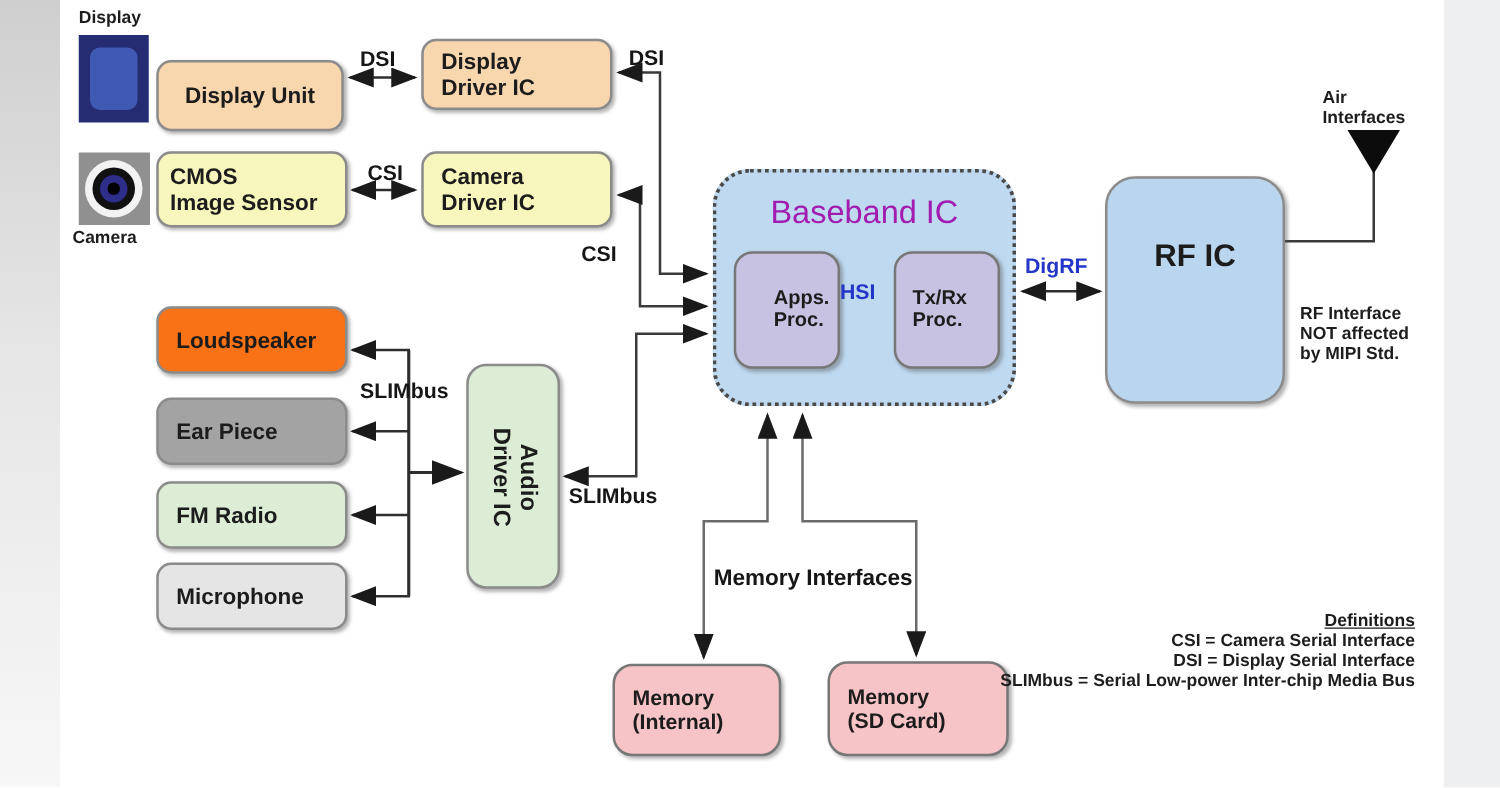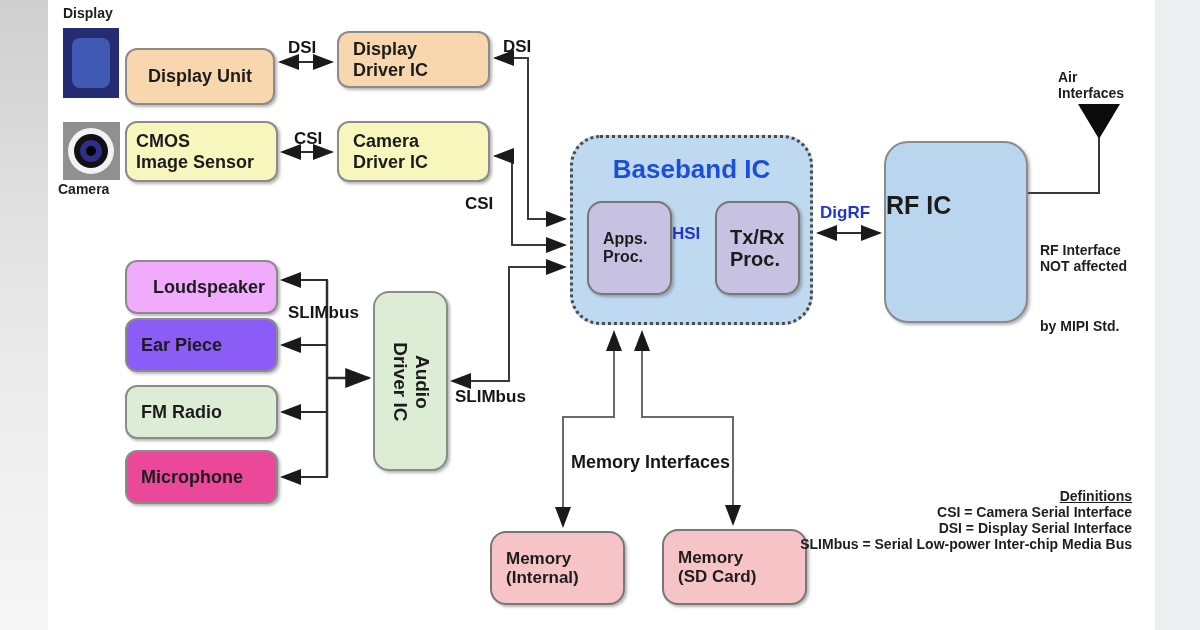--- a/index.html
+++ b/index.html
@@ -88,54 +88,54 @@
   </div>
   <div class="box" style="left: 125px; top: 121px; width: 153px; height: 61px; padding-left: 9px; font-size: 18px; background-color: rgb(247, 247, 189);">
     <span class="l">CMOS</span>
     <span class="l">Image Sensor</span>
   </div>
   <div class="box" style="left: 337px; top: 121px; width: 153px; height: 61px; padding-left: 14px; background-color: rgb(247, 247, 189);">
     <span class="l">Camera</span>
     <span class="l">Driver IC</span>
   </div>
 
-  <div class="box" style="left: 125px; top: 260px; width: 153px; height: 54px; padding-left: 26px; background-color: #f0abfc;">
+  <div class="box" style="left: 125px; top: 245px; width: 153px; height: 54px; padding-left: 14px; background-color: #f97316;">
     <span class="l">Loudspeaker</span>
   </div>
-  <div class="box" style="left: 125px; top: 318px; width: 153px; height: 54px; padding-left: 14px; background-color: #8b5cf6;">
+  <div class="box" style="left: 125px; top: 318px; width: 153px; height: 54px; padding-left: 14px; background-color: #a3a3a3;">
     <span class="l">Ear Piece</span>
   </div>
   <div class="box" style="left: 125px; top: 385px; width: 153px; height: 54px; padding-left: 14px; background-color: rgb(220, 236, 213);">
     <span class="l">FM Radio</span>
   </div>
-  <div class="box" style="left: 125px; top: 450px; width: 153px; height: 54px; padding-left: 14px; background-color: #ec4899;">
+  <div class="box" style="left: 125px; top: 450px; width: 153px; height: 54px; padding-left: 14px; background-color: #e5e5e5;">
     <span class="l">Microphone</span>
   </div>
 
   <div class="box" style="left: 373px; top: 291px; width: 75px; height: 180px; border-radius: 16px; background-color: rgb(220, 236, 213);">
     <div class="v-wrap" style="left:-54px;top:67px;width:180px;font-size:19px;line-height:1.15;">
       <span class="l">Audio</span>
       <span class="l">Driver IC</span>
     </div>
   </div>
 
   <div style="position: absolute; left: 570px; top: 135px; width: 243px; height: 190px; border: 3px dotted rgb(74, 74, 74); border-radius: 30px; box-sizing: border-box; background-color: rgb(190, 217, 240);">
-    <div style="position:absolute;left:0;right:0;top:16px;text-align:center;font-weight:bold;font-size:26px;color:#1d4ed8;">Baseband IC</div>
+    <div style="position:absolute;left:0;right:0;top:16px;text-align:center;font-weight:normal;font-size:26px;color:#a21caf;">Baseband IC</div>
   </div>
-  <div class="box" style="left: 587px; top: 201px; width: 85px; height: 94px; border-radius: 15px; border-color: rgb(119, 119, 119); font-size: 16px; padding-left: 14px; background-color: rgb(200, 194, 226);">
+  <div class="box" style="left: 587px; top: 201px; width: 85px; height: 94px; border-radius: 15px; border-color: rgb(119, 119, 119); font-size: 16px; padding-left: 30px; background-color: rgb(200, 194, 226);">
     <span class="l">Apps.</span>
     <span class="l">Proc.</span>
   </div>
-  <div class="box" style="left: 715px; top: 201px; width: 85px; height: 94px; border-radius: 15px; border-color: rgb(119, 119, 119); font-size: 20px; padding-left: 13px; background-color: rgb(200, 194, 226);">
+  <div class="box" style="left: 715px; top: 201px; width: 85px; height: 94px; border-radius: 15px; border-color: rgb(119, 119, 119); font-size: 16px; padding-left: 13px; background-color: rgb(200, 194, 226);">
     <span class="l">Tx/Rx</span>
     <span class="l">Proc.</span>
   </div>
 
   <div class="box" style="left: 884px; top: 141px; width: 144px; height: 182px; border-radius: 24px; justify-content: flex-start; background-color: rgb(185, 214, 238);">
-    <span style="margin-top:48px;font-size:25px;">RF IC</span>
+    <span style="margin-top:48px;text-align:center;font-size:25px;">RF IC</span>
   </div>
 
   <div class="box" style="left: 490px; top: 531px; width: 135px; height: 74px; border-radius: 16px; border-color: rgb(119, 119, 119); font-size: 17px; padding-left: 14px; background-color: rgb(246, 195, 199);">
     <span class="l">Memory</span>
     <span class="l">(Internal)</span>
   </div>
   <div class="box" style="left: 662px; top: 529px; width: 145px; height: 76px; border-radius: 16px; border-color: rgb(119, 119, 119); font-size: 17px; padding-left: 14px; background-color: rgb(246, 195, 199);">
     <span class="l">Memory</span>
     <span class="l">(SD Card)</span>
   </div>
@@ -150,21 +150,21 @@
   <div class="lbl blue" style="left:820px;top:203px;">DigRF</div>
   <div class="lbl" style="left:571px;top:452px;font-size:18px;">Memory Interfaces</div>
 
   <div class="small" style="left:1058px;top:70px;">
     <span class="l" style="display:block;">Air</span>
     <span class="l" style="display:block;">Interfaces</span>
   </div>
   <div class="small" style="left:1040px;top:243px;">
     <span style="display:block;">RF Interface</span>
     <span style="display:block;">NOT affected</span>
-    <span style="display:block;margin-top:44px;">by MIPI Std.</span>
+    <span style="display:block;">by MIPI Std.</span>
   </div>
   <div class="small defs-block" style="right:68px;top:441px;line-height:16px;">
     <span class="defs-title" style="display:block;margin-top:47px;">Definitions</span>
     <span style="display:block;">CSI = Camera Serial Interface</span>
     <span style="display:block;">DSI = Display Serial Interface</span>
     <span style="display:block;">SLIMbus = Serial Low-power Inter-chip Media Bus</span>
   </div>
 </div>
 
 </body></html>

